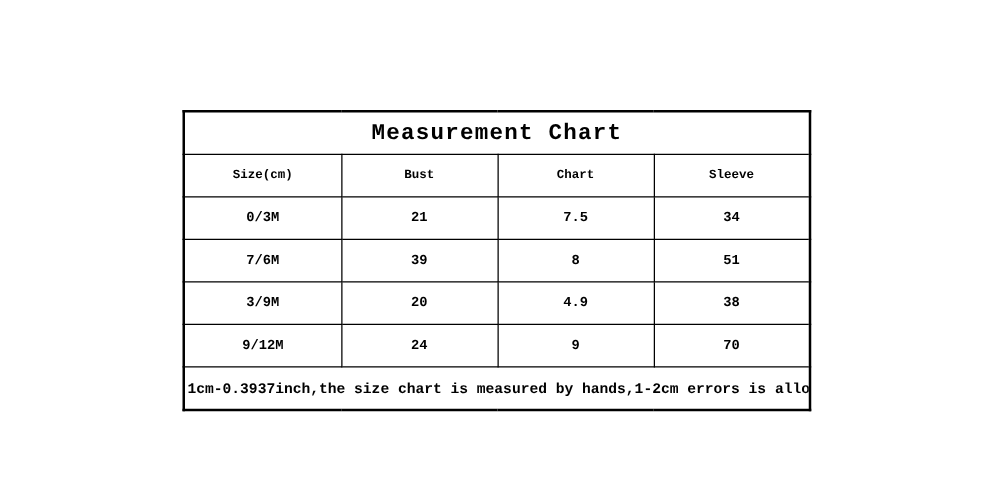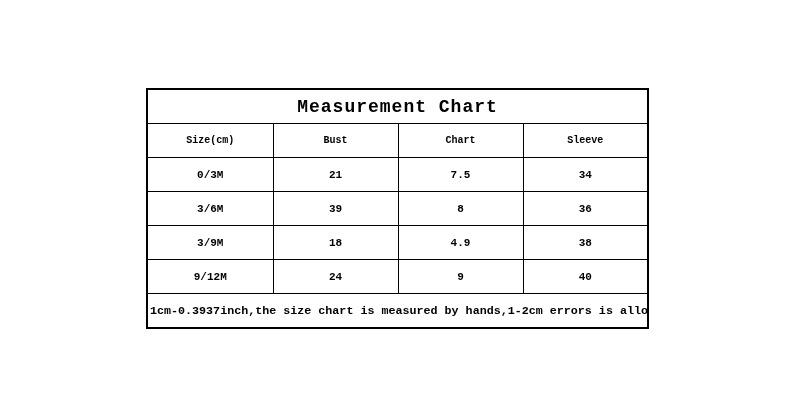--- a/index.html
+++ b/index.html
@@ -88,36 +88,36 @@
         <td class="header-cell">Chart</td>
         <td class="header-cell">Sleeve</td>
       </tr>
       <tr>
         <td class="data-cell">0/3M</td>
         <td class="data-cell">21</td>
         <td class="data-cell">7.5</td>
         <td class="data-cell">34</td>
       </tr>
       <tr>
-        <td class="data-cell">3/6M</td>
+        <td class="data-cell">7/6M</td>
         <td class="data-cell">39</td>
         <td class="data-cell">8</td>
-        <td class="data-cell">36</td>
+        <td class="data-cell">51</td>
       </tr>
       <tr>
         <td class="data-cell">3/9M</td>
-        <td class="data-cell">18</td>
+        <td class="data-cell">20</td>
         <td class="data-cell">4.9</td>
         <td class="data-cell">38</td>
       </tr>
       <tr>
         <td class="data-cell">9/12M</td>
         <td class="data-cell">24</td>
         <td class="data-cell">9</td>
-        <td class="data-cell">40</td>
+        <td class="data-cell">70</td>
       </tr>
       <tr>
         <td class="note-cell" colspan="4">
           <span class="note-clip">1cm-0.3937inch,the size chart is measured by hands,1-2cm errors is allo</span>
         </td>
       </tr>
     </tbody>
   </table>
 </div>
 

